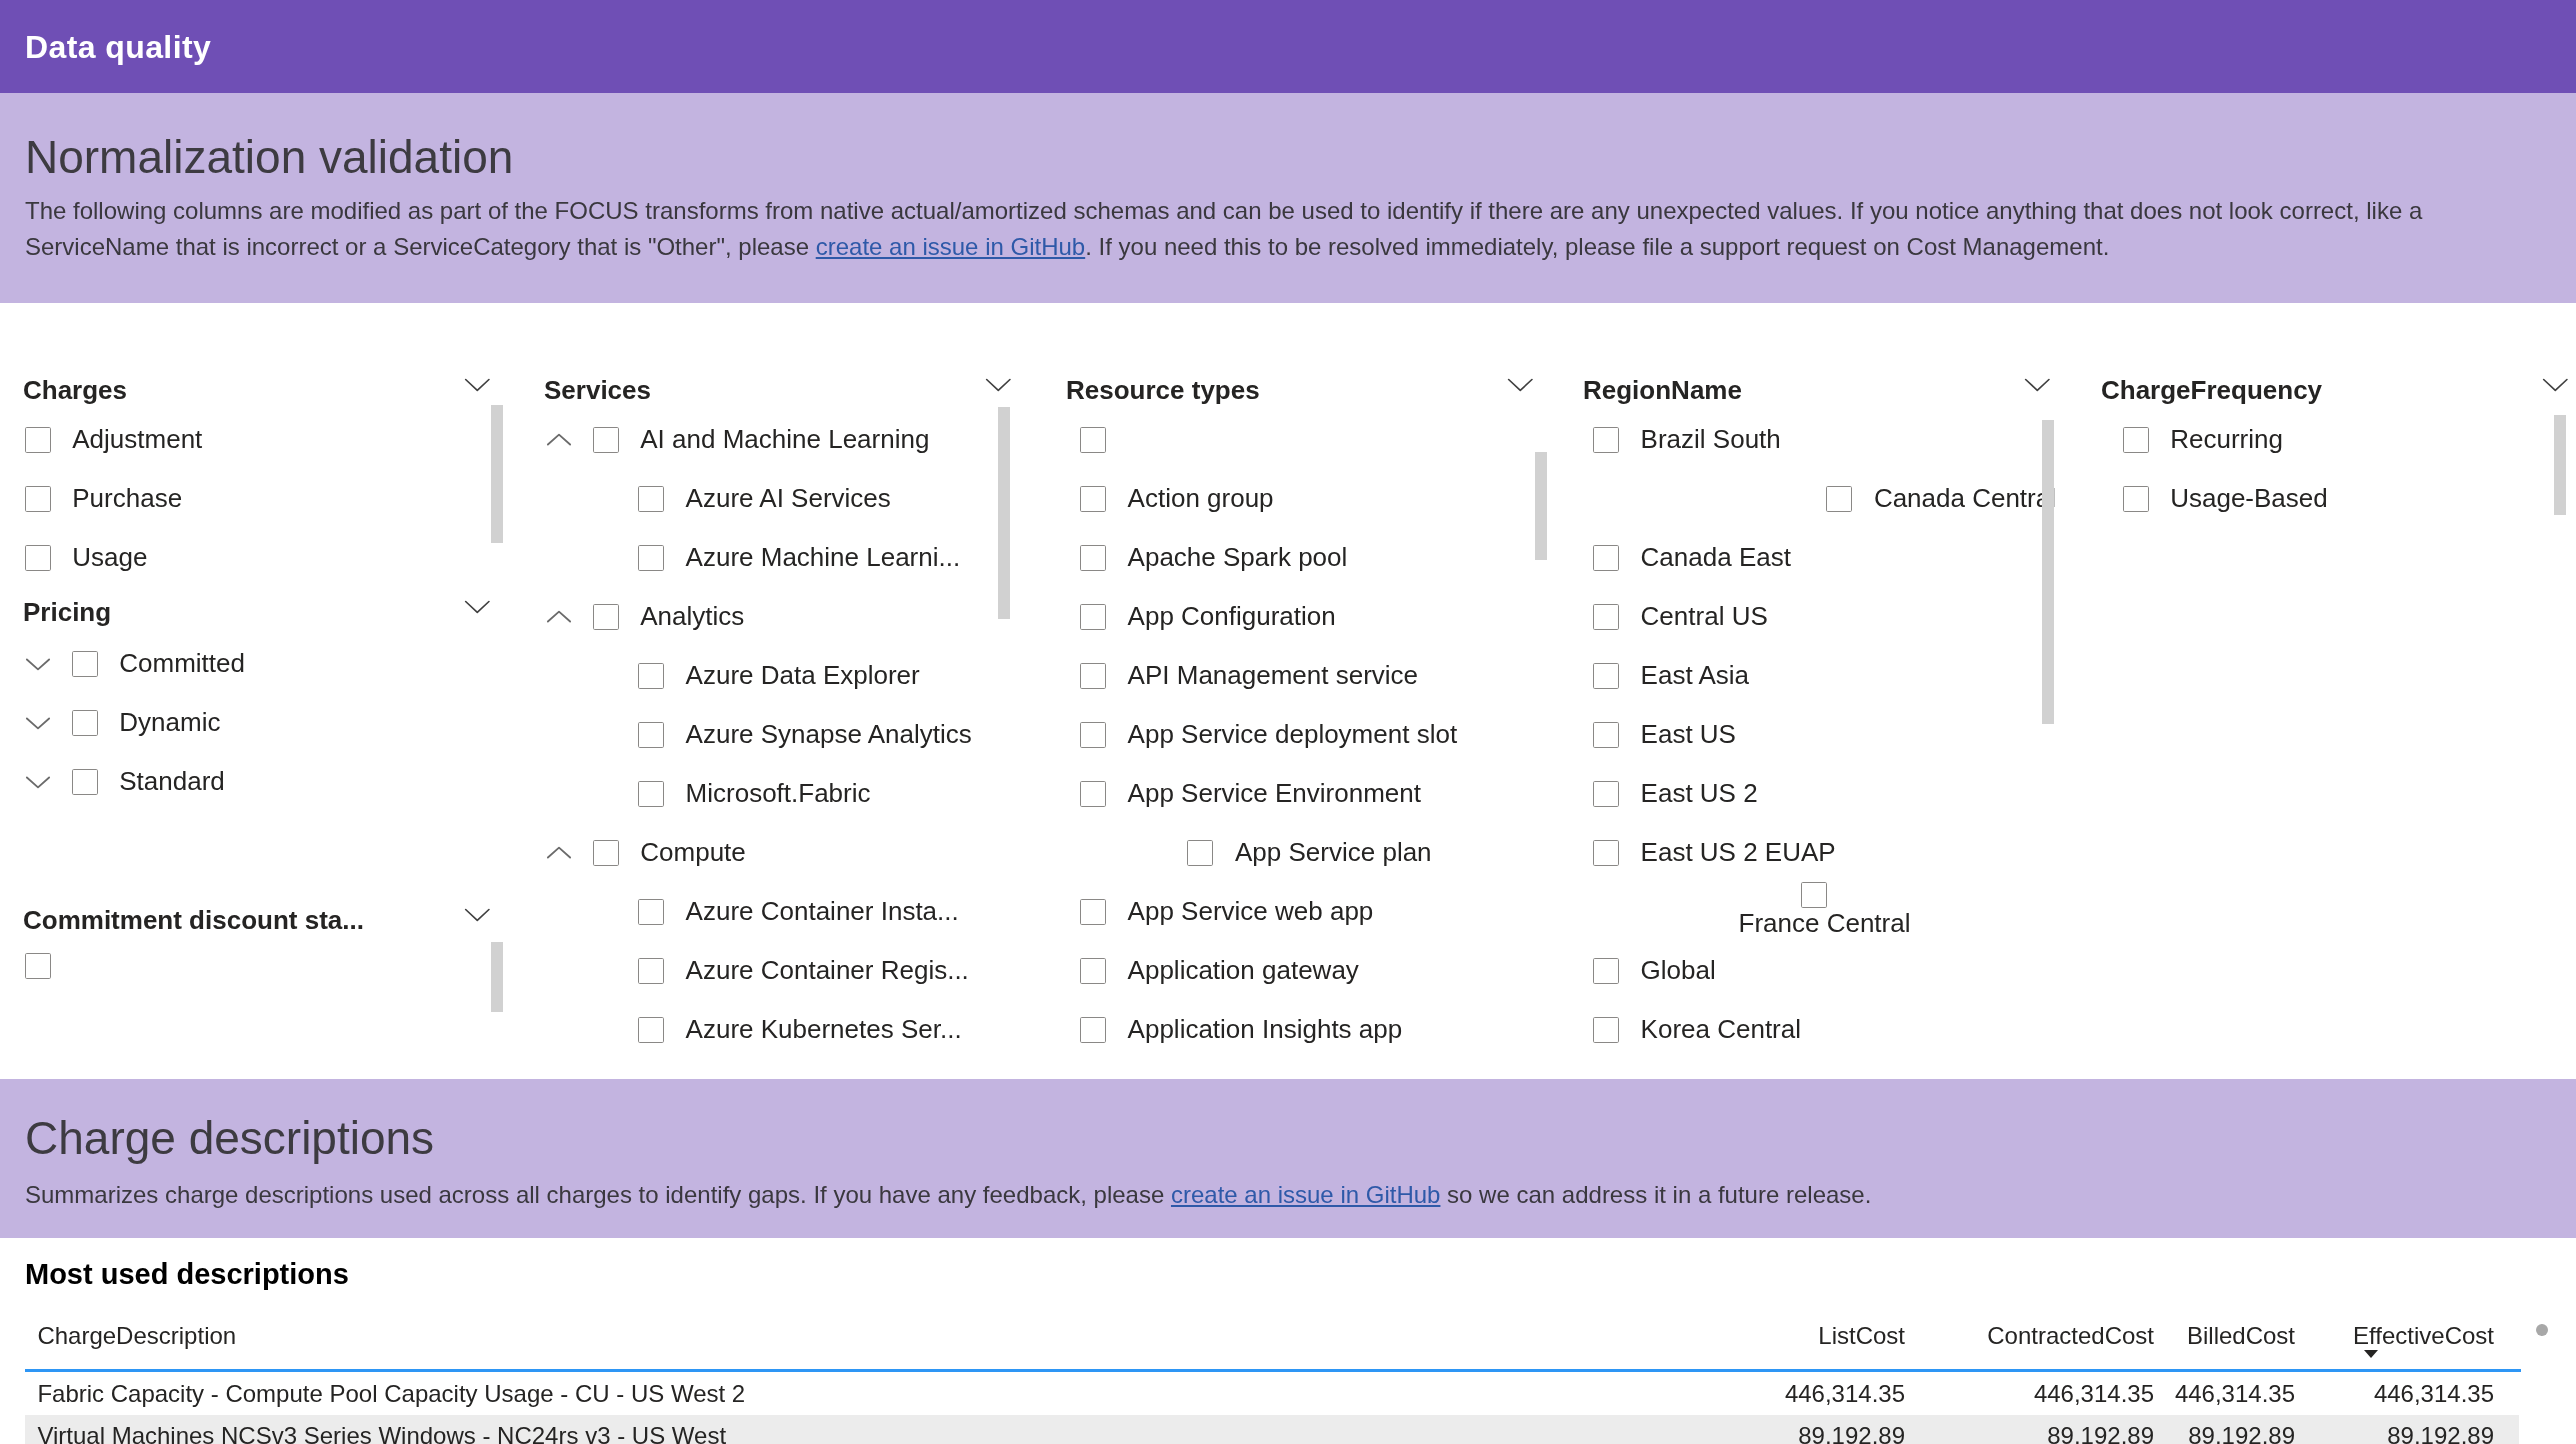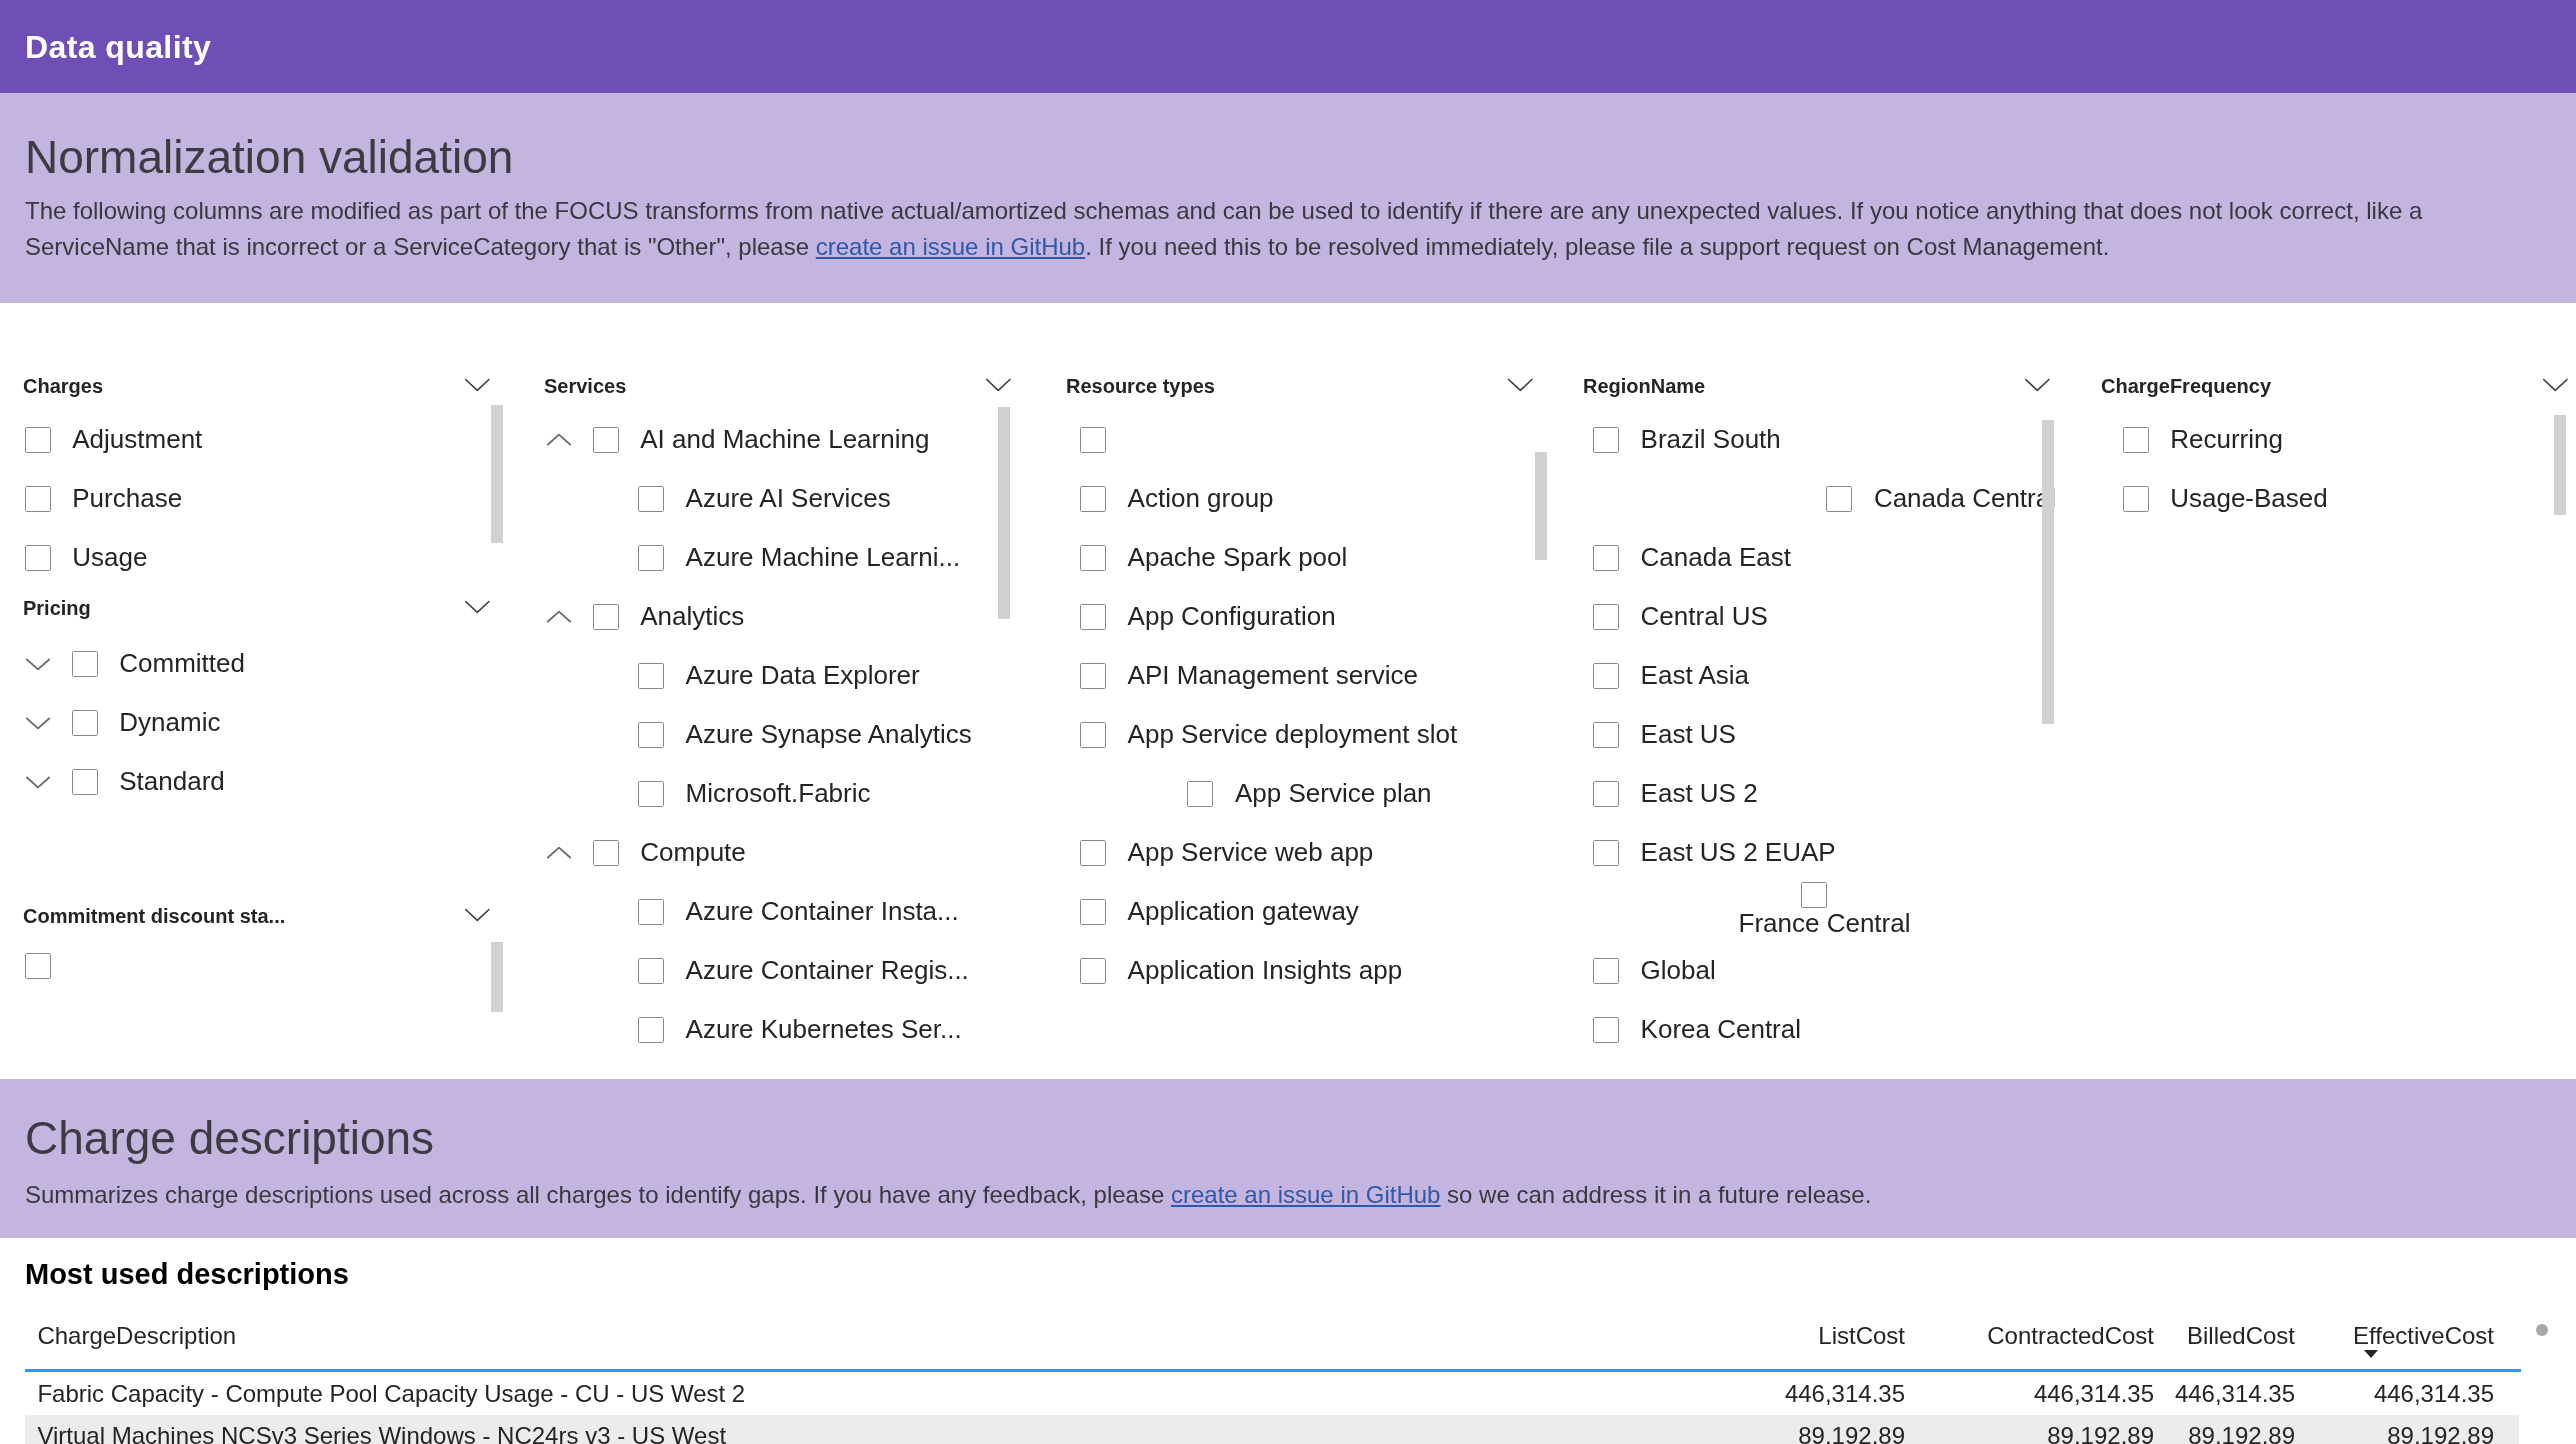--- a/index.html
+++ b/index.html
@@ -27,21 +27,21 @@
   #nv .sec-title{top:37px}
   #cd .sec-title{top:32px}
   .sec-p{position:absolute;left:25px;width:2535px;font-size:24px;line-height:36px;color:#3a383e}
   #nv .sec-p{top:100px}
   #cd .sec-p{top:98px}
   a.link{color:var(--link);text-decoration:underline;cursor:pointer}
 
   
   .filter-card{position:absolute;width:473px}
   .card-head{position:absolute;left:0;top:0;width:100%;height:35px}
-  .card-title{font-size:20px;font-weight:700;color:#252423;white-space:nowrap}
+  .card-title{font-size:26px;font-weight:700;color:#252423;white-space:nowrap}
   .card-chev{position:absolute;right:5px;top:1.7px;line-height:0}
   .card-list{position:absolute;left:0;width:100%}
   .f-row{display:flex;align-items:center;box-sizing:border-box;padding-left:1.7px}
   .cb{flex:none;width:26px;height:26px;border:1.7px solid #8a8886;border-radius:1.7px;background:#fff;
       box-sizing:border-box;margin-right:21.6px}
   .exp{flex:none;width:28px;margin-right:19px;line-height:0}
   .f-label{font-size:26px;color:#252423;white-space:nowrap}
   .sb{position:absolute;width:11.6px;background:var(--thumb)}
 
   
@@ -207,20 +207,24 @@
           <span class="cb"></span>
           <span class="f-label">App Configuration</span>
         </div>
         <div class="f-row" style="height: 59px; padding-left: 14px;">
           <span class="cb"></span>
           <span class="f-label">API Management service</span>
         </div>
         <div class="f-row" style="height: 59px; padding-left: 14px;">
           <span class="cb"></span>
           <span class="f-label">App Service deployment slot</span>
+        </div>
+        <div class="f-row" style="height: 59px; padding-left: 14px;">
+          <span class="cb"></span>
+          <span class="f-label">App Service Environment</span>
         </div>
         <div class="f-row" style="height: 59px; padding-left: 14px; justify-content: center;">
           <span class="cb"></span>
           <span class="f-label">App Service plan</span>
         </div>
         <div class="f-row" style="height: 59px; padding-left: 14px;">
           <span class="cb"></span>
           <span class="f-label">App Service web app</span>
         </div>
         <div class="f-row" style="height: 59px; padding-left: 14px;">

